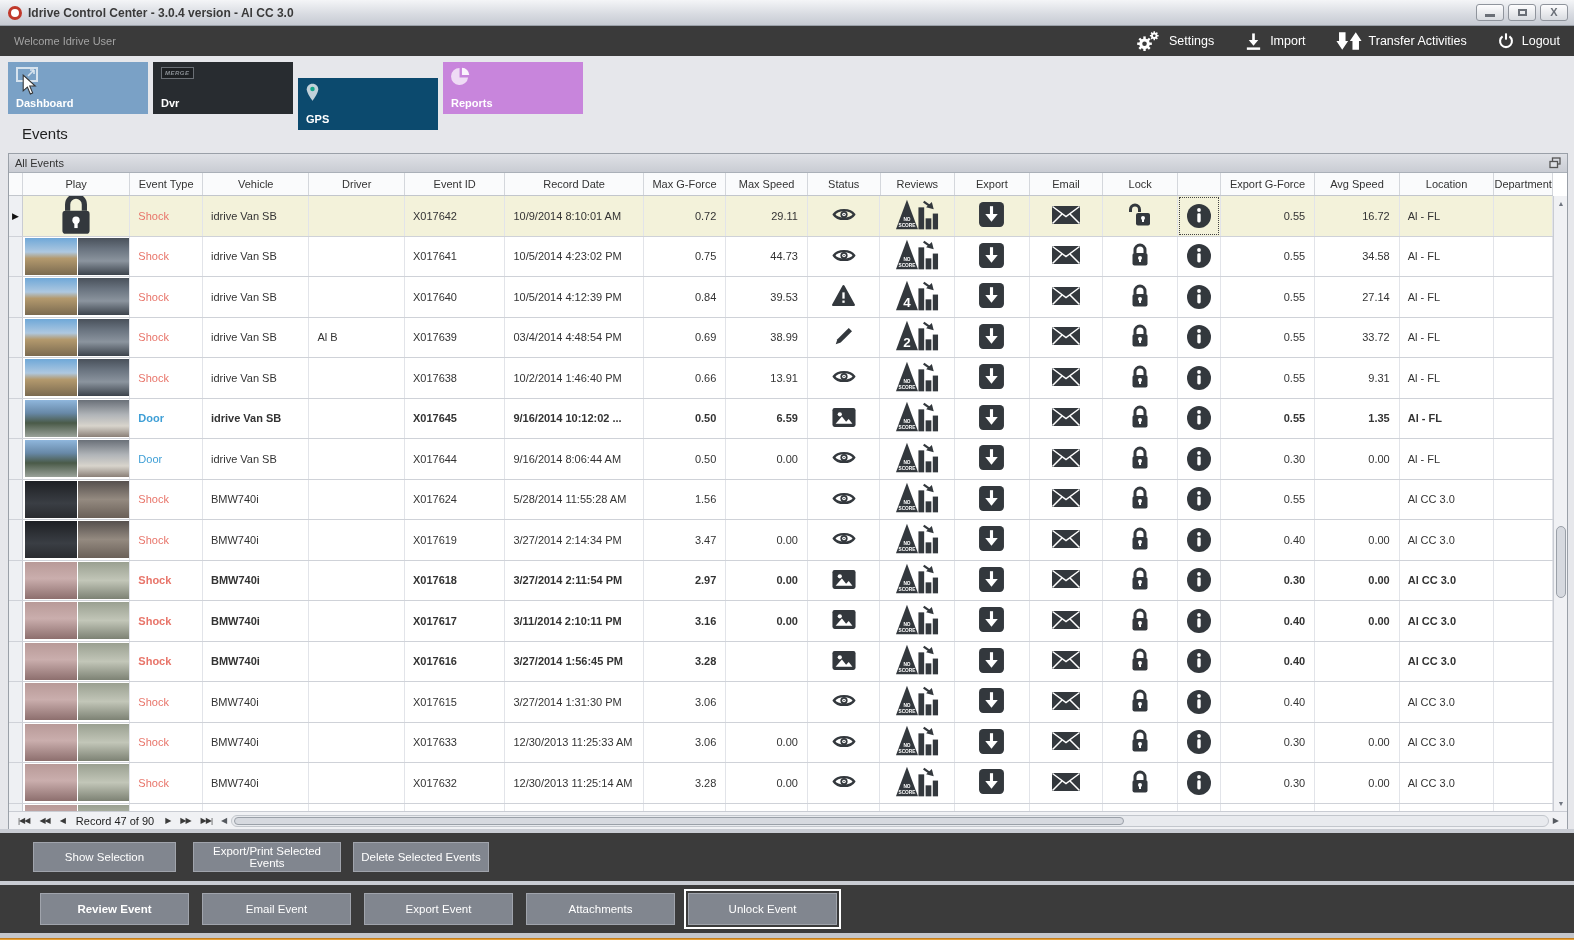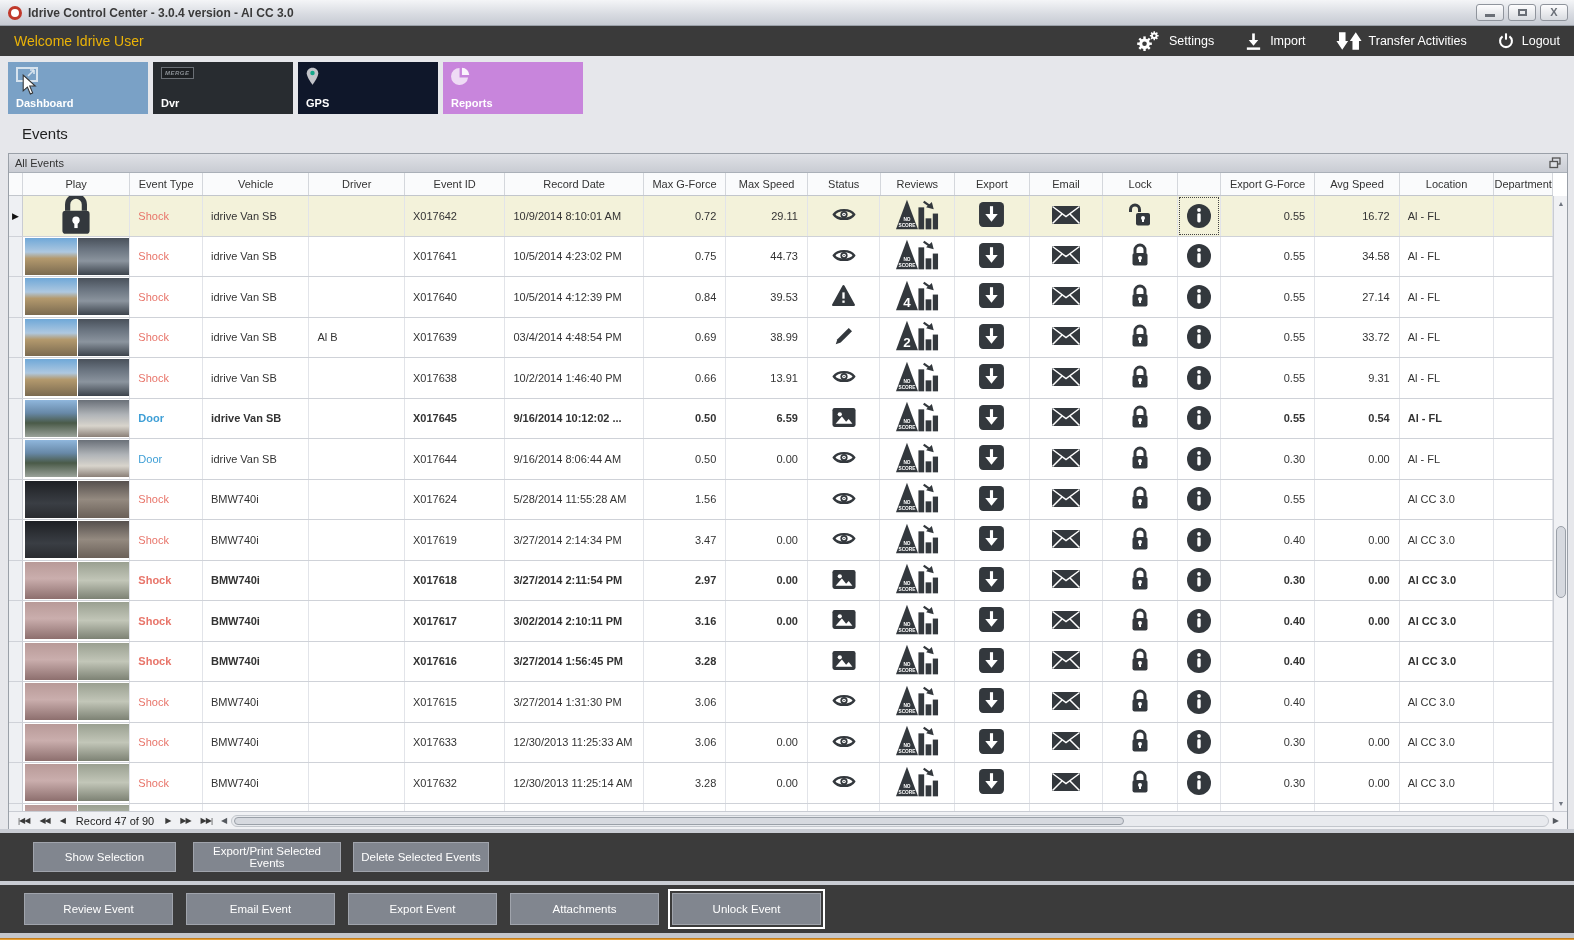--- a/index.html
+++ b/index.html
@@ -13,33 +13,33 @@
   .title-text { font-size:12px; font-weight:bold; color:#3a3a3a; }
   .win-controls { margin-left:auto; display:flex; gap:4px; }
   .winbtn { width:28px; height:17px; border:1px solid #8f949c; border-radius:3px;
     background:linear-gradient(180deg,#fdfdfe,#d8dbe0); display:flex; align-items:center; justify-content:center; cursor:default; }
   .g-min { width:10px; height:3px; background:#6a6f77; margin-top:5px; }
   .g-max { width:9px; height:7px; border:2px solid #6a6f77; }
   .g-close { font-size:11px; font-weight:bold; color:#6a6f77; line-height:1; }
 
   
   .toolbar { height:30px; background:#3a3a3a; display:flex; align-items:center; padding:0 14px; }
-  .welcome { color:#eab308; font-size:14px; }
+  .welcome { color:#a3a3a3; font-size:11px; }
   .tb-actions { margin-left:auto; display:flex; align-items:center; gap:30px; }
   .tb-item { display:flex; align-items:center; gap:7px; color:#fff; font-size:12.5px; cursor:default; }
 
   
   .tiles { display:flex; gap:5px; margin:6px 0 0 8px; height:52px; }
   .tile { width:140px; height:52px; position:relative; color:#fff; cursor:default; }
   .tile .tlabel { position:absolute; left:8px; bottom:5px; font-size:11px; font-weight:bold; }
   .tile .ticon { position:absolute; left:8px; top:5px; }
   .tile-dashboard { background:#7aa1c6; }
   .tile-events { background:#d2632b; outline:2px solid #aeb2ba; outline-offset:1px; }
   .tile-dvr { background:#282c30; }
-  .tile-gps { background:#0f172a; }
+  .tile-gps { background:#0c4a6e;margin-top:16px; }
   .tile-fleet { background:#16919f; }
   .tile-reports { background:#c885dc; }
   .merge-badge { border:1px solid #6a6f75; color:#8a8f95; background:#1d2023; font-size:6px; font-weight:bold;
     font-style:italic; letter-spacing:.5px; padding:2px 3px; display:inline-block; }
   .cursor-overlay { position:absolute; left:14px; top:12px; }
 
   
   .page-heading { height:39px; display:flex; align-items:center; padding-left:22px;
     font-size:15px; color:#1f1f1f; }
 
@@ -96,21 +96,21 @@
 
   
   .gapline { height:4px; background:#c9ccd3; }
   .btnbar { height:48px; background:#3b3b3b; display:flex; align-items:center; }
   .gbtn { height:30px; background:#81868f; border:1px solid #a0a4ac; color:#fff; font-size:11.5px;
     font-family:"Liberation Sans", sans-serif; cursor:default; }
   .bar1 .gbtn:nth-child(1){ width:143px; margin-left:33px; }
   .bar1 .gbtn:nth-child(2){ width:148px; margin-left:17px; }
   .bar1 .gbtn:nth-child(3){ width:136px; margin-left:12px; }
   .bar2 .gbtn { width:149px; height:32px; margin-left:13px; }
-  .bar2 .gbtn:first-child { margin-left:24px; }
+  .bar2 .gbtn:first-child { margin-left:40px;font-weight:bold; }
   .gbtn.focused { outline:2px solid #fff; outline-offset:2px; }
   .strip { height:5px; background:#c3c6cc; }
   .orange { height:4px; background:#e8a033; border-top:1px solid #c57f1e; }
 </style>
 </head>
 <body>
 
 <div class="titlebar">
   <span class="logo"></span>
   <span class="title-text">Idrive Control Center - 3.0.4 version - Al CC 3.0</span>
@@ -657,21 +657,21 @@
             <div class="tcell center" style="width:43px">
               <span class="infobox">
                 <svg width="26" height="26" viewBox="0 0 26 26">
                   <circle cx="13" cy="13" r="12" fill="#33383d"></circle>
                   <circle cx="13" cy="7" r="1.9" fill="#fff"></circle>
                   <rect x="11.3" y="10.3" width="3.4" height="9.2" rx="1.4" fill="#fff"></rect>
                 </svg>
               </span>
             </div>
             <div class="tcell num" style="width:95px">0.55</div>
-            <div class="tcell num" style="width:85px">0.54</div>
+            <div class="tcell num" style="width:85px">1.35</div>
             <div class="tcell left" style="width:95px">Al - FL</div>
             <div class="tcell left" style="width:59px"></div>
           </div>
           <div class="trow">
             <div class="tcell gutter" style="width:14px"></div>
             <div class="tcell center" style="width:108px">
               <div class="thumb van2">
                 <div class="pane p1"></div>
                 <div class="pane p2"></div>
               </div>
@@ -956,21 +956,21 @@
             <div class="tcell center" style="width:108px">
               <div class="thumb pink">
                 <div class="pane p1"></div>
                 <div class="pane p2"></div>
               </div>
             </div>
             <div class="tcell left type-red" style="width:73px">Shock</div>
             <div class="tcell left" style="width:107px">BMW740i</div>
             <div class="tcell left" style="width:96px"></div>
             <div class="tcell left" style="width:101px">X017617</div>
-            <div class="tcell left" style="width:139px">3/02/2014 2:10:11 PM</div>
+            <div class="tcell left" style="width:139px">3/11/2014 2:10:11 PM</div>
             <div class="tcell num" style="width:83px">3.16</div>
             <div class="tcell num" style="width:82px">0.00</div>
             <div class="tcell center" style="width:73px">
               <span><svg width="26" height="21" viewBox="0 0 24 20">
                   <rect x="1" y="1" width="22" height="18" rx="2" fill="#33383d"></rect>
                   <circle cx="8" cy="7" r="2" fill="#fff"></circle>
                   <path d="M4 16 L10 9 L14 14 L16.5 11.5 L20 16 Z" fill="#fff"></path>
                 </svg></span>
             </div>
             <div class="tcell center" style="width:75px">

